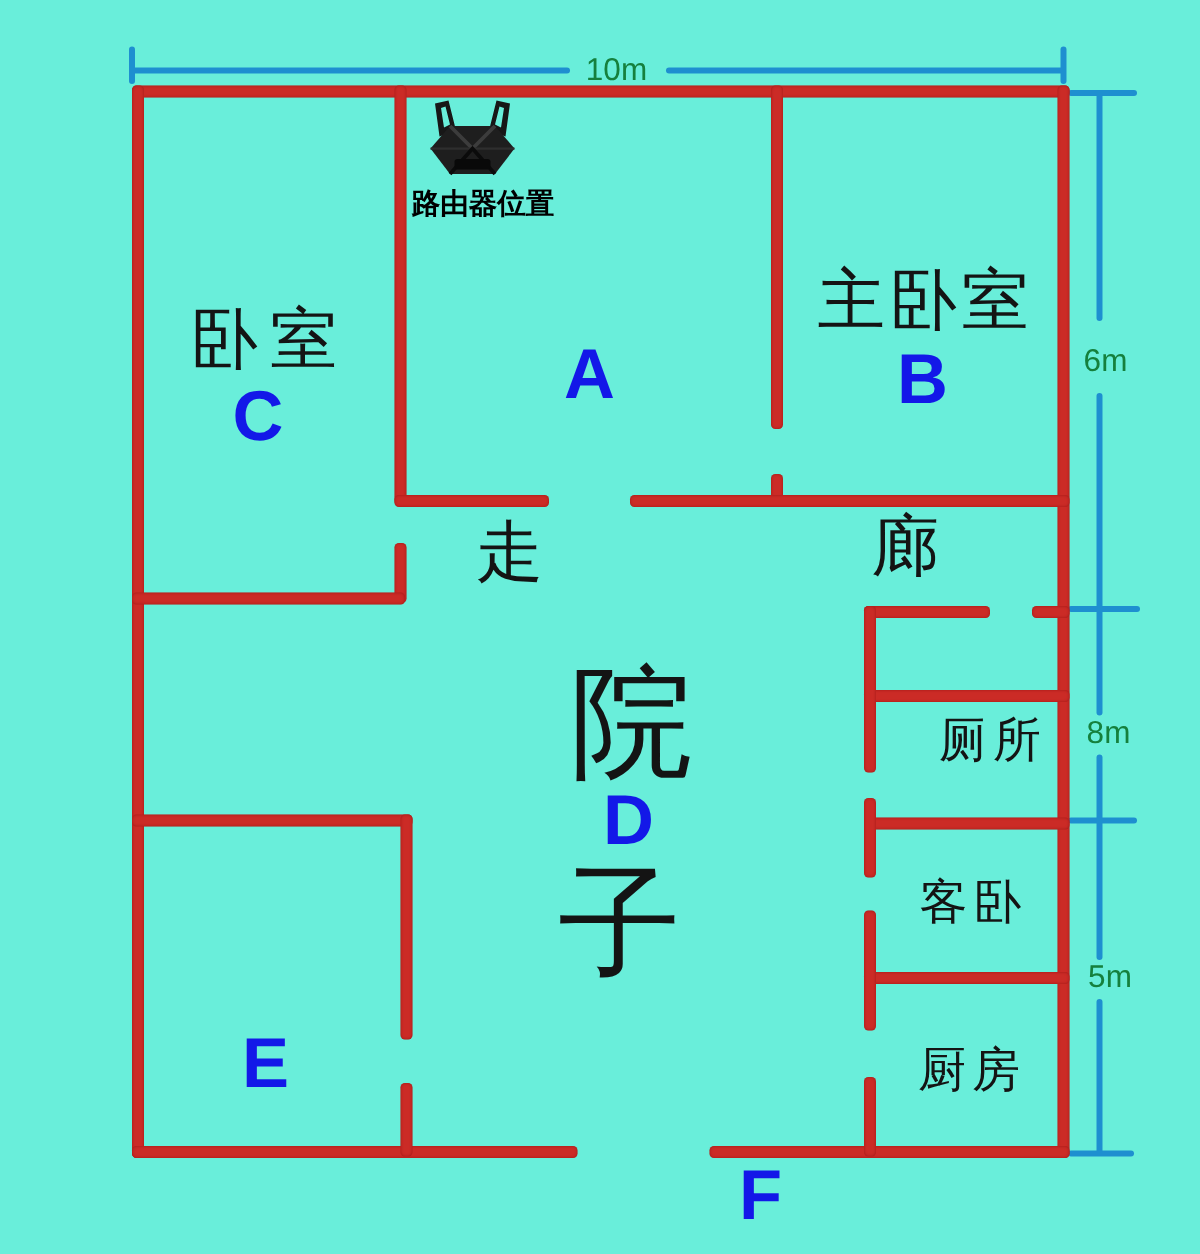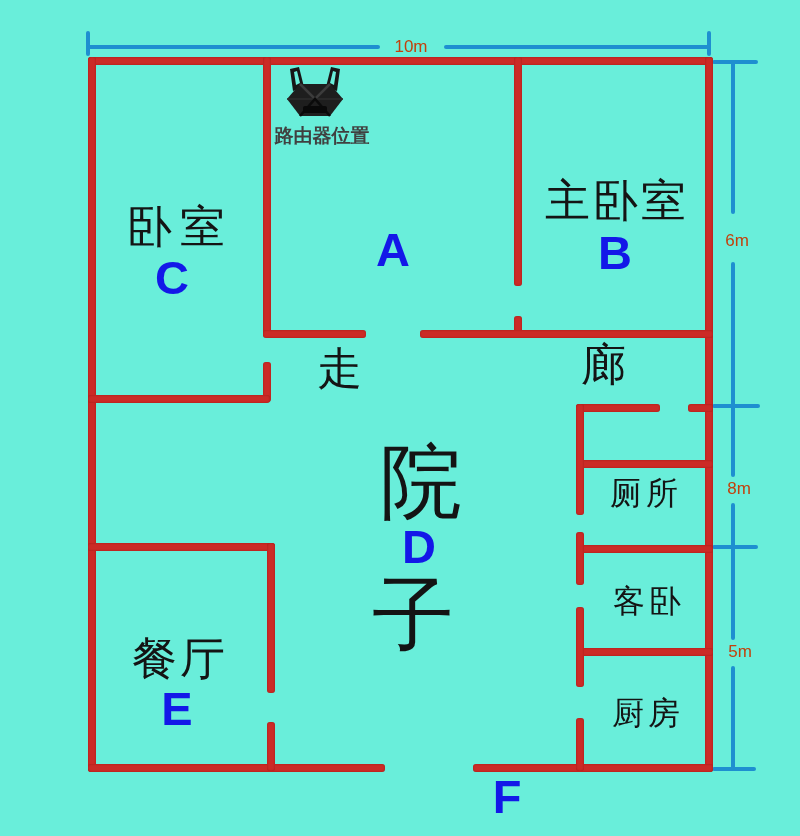--- a/index.html
+++ b/index.html
@@ -21,22 +21,22 @@
   .dim{
     position:absolute;
     background:#1E8FD0;
     border-radius:2px;
   }
   
   .dimlabel{
     position:absolute;
     transform:translate(-50%,-50%);
     font-family:"Liberation Sans",sans-serif;
-    font-size:17px;
-    color:#c2410c;
+    font-size:21px;
+    color:#15803d;
     white-space:nowrap;
     text-align:center;
   }
   
   .cjk{
     position:absolute;
     transform:translate(-50%,-50%);
     font-family:"Liberation Serif","DejaVu Serif",serif;
     color:#141414;
     white-space:nowrap;
@@ -55,21 +55,21 @@
     font-size:47px;
     color:#1318E8;
     line-height:1;
   }
   .routerlabel{
     position:absolute;
     transform:translate(-50%,-50%);
     font-family:"Liberation Sans",sans-serif;
     font-weight:bold;
     font-size:19px;
-    color:#404040;
+    color:#000000;
     white-space:nowrap;
   }
   .router{
     position:absolute;
     left:283px;top:66px;width:64px;height:56px;
   }
 </style>
 </head>
 <body>
 
@@ -144,22 +144,21 @@
   <div class="cjk lg sp" style="left:180px;top:227px">卧室</div>
   <div class="letter" style="left:172px;top:277px">C</div>
 
   <div class="cjk lg" style="left:341px;top:369px">走</div>
   <div class="cjk lg" style="left:605px;top:365px">廊</div>
 
   <div class="cjk huge" style="left:421px;top:483px">院</div>
   <div class="letter" style="left:419px;top:546px">D</div>
   <div class="cjk huge" style="left:413px;top:616px">子</div>
 
-  <div class="cjk sm" style="left:646px;top:493px">厕所</div>
+  <div class="cjk sm" style="left:662px;top:493px">厕所</div>
   <div class="cjk sm" style="left:649px;top:601px">客卧</div>
   <div class="cjk sm" style="left:648px;top:713px">厨房</div>
 
-  <div class="cjk lg" style="left:180px;top:659px">餐厅</div>
   <div class="letter" style="left:177px;top:708px">E</div>
 
   <div class="letter" style="left:507px;top:796px">F</div>
 
 </div>
 
 </body></html>

